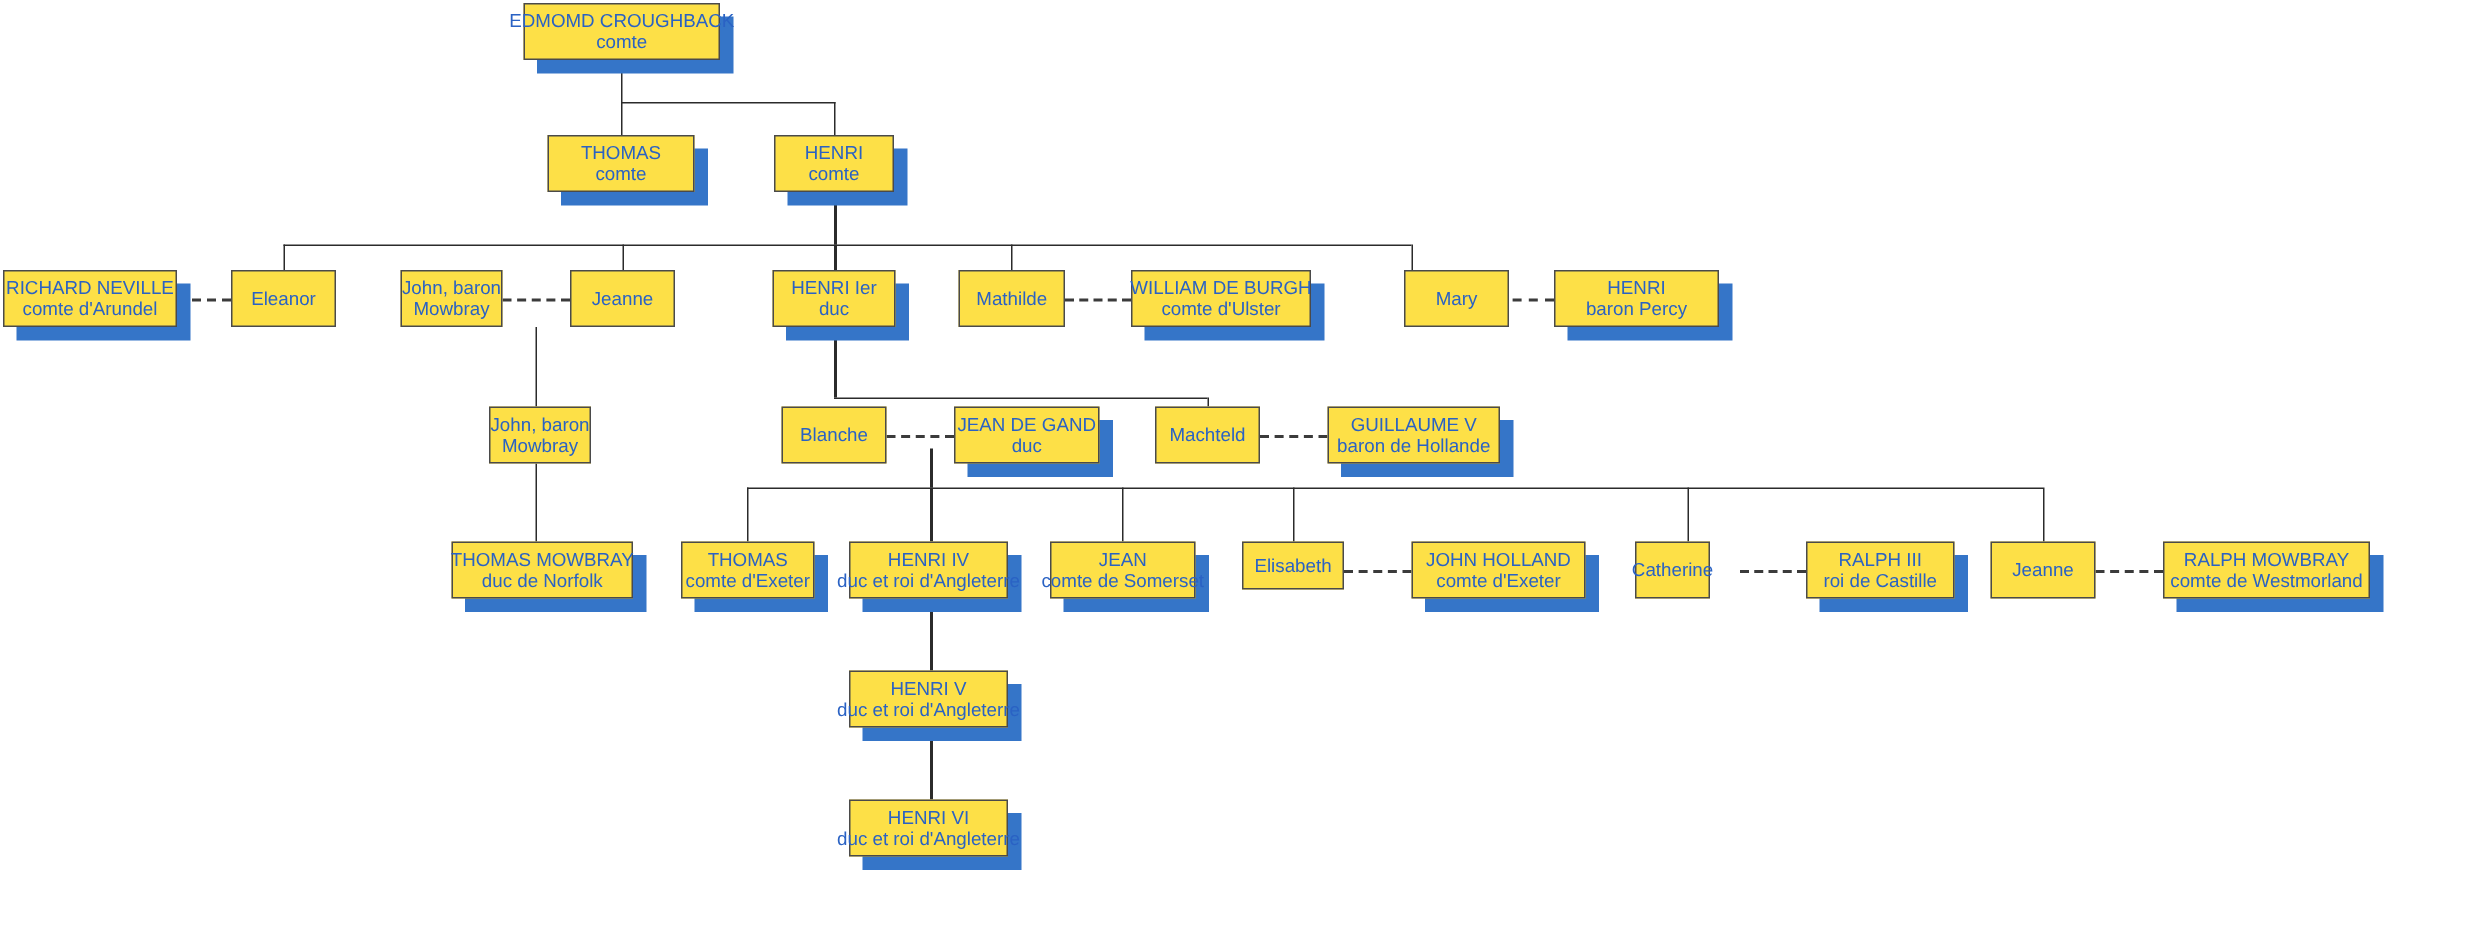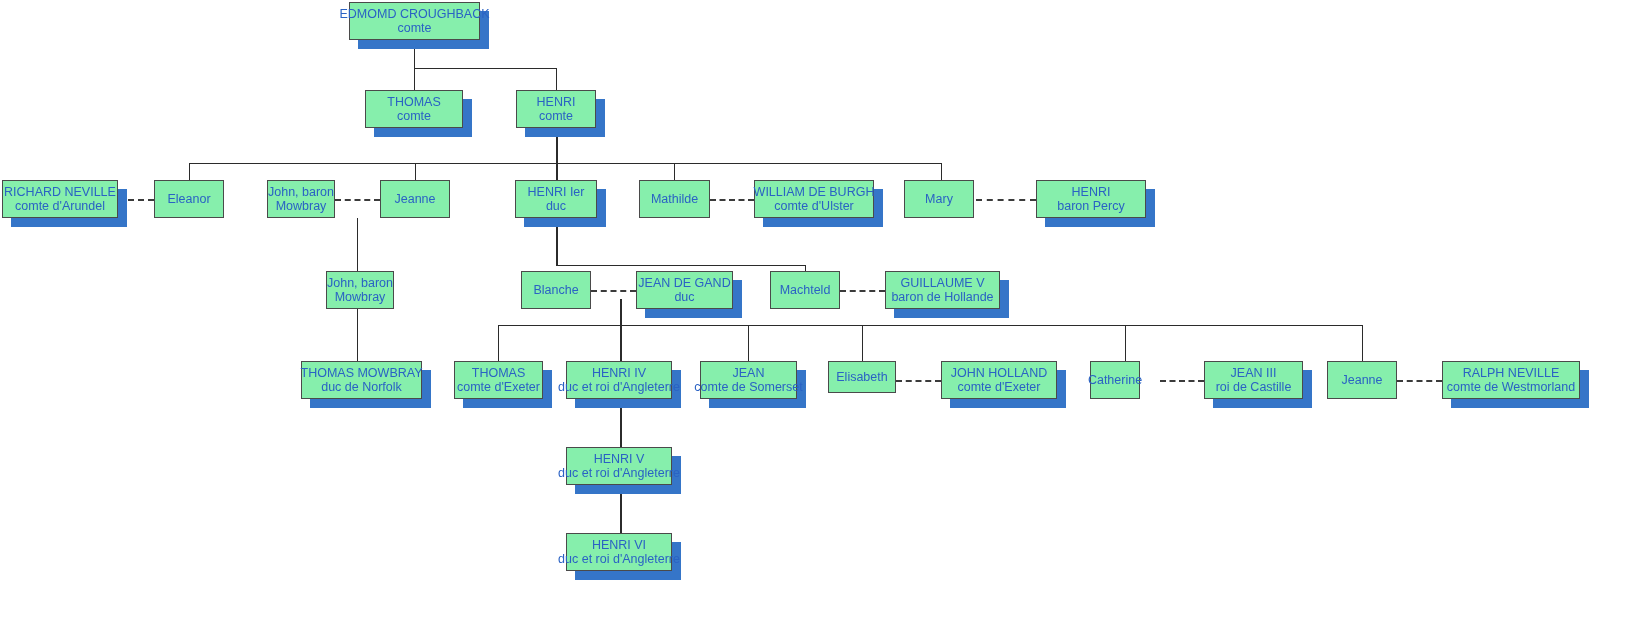--- a/index.html
+++ b/index.html
@@ -17,21 +17,21 @@
 
   
   .node{position:absolute;box-sizing:border-box;}
   .node .shadow{
     position:absolute;left:9px;top:9px;width:100%;height:100%;
     background:#3575c8;
   }
   .node .boxf{
     position:absolute;left:0;top:0;width:100%;height:100%;
     box-sizing:border-box;
-    background:#86efac;
+    background:#fde047;
     border:1.5px solid #4a4a4a;
     display:flex;flex-direction:column;
     align-items:center;justify-content:center;
     text-align:center;line-height:1.16;
     color:#2a62c4;
   }
   .node .l1{font-size:12.5px;white-space:nowrap;}
   .node .l2{font-size:12.5px;white-space:nowrap;}
 </style>
 </head>
@@ -133,21 +133,21 @@
           <div class="l1">Mathilde</div>
         </div>
       </div>
       <div class="node" style="left: 754px; top: 180px; width: 120px; height: 38px;">
         <div class="shadow"></div>
         <div class="boxf">
           <div class="l1">WILLIAM DE BURGH</div>
           <div class="l2">comte d'Ulster</div>
         </div>
       </div>
-      <div class="node noshadow" style="left: 904px; top: 180px; width: 70px; height: 38px;">
+      <div class="node noshadow" style="left: 936px; top: 180px; width: 70px; height: 38px;">
         <div class="boxf">
           <div class="l1">Mary</div>
         </div>
       </div>
       <div class="node" style="left: 1036px; top: 180px; width: 110px; height: 38px;">
         <div class="shadow"></div>
         <div class="boxf">
           <div class="l1">HENRI</div>
           <div class="l2">baron Percy</div>
         </div>
@@ -223,33 +223,33 @@
         </div>
       </div>
       <div class="node noshadow" style="left: 1090px; top: 361px; width: 50px; height: 38px;">
         <div class="boxf">
           <div class="l1">Catherine</div>
         </div>
       </div>
       <div class="node" style="left: 1204px; top: 361px; width: 99px; height: 38px;">
         <div class="shadow"></div>
         <div class="boxf">
-          <div class="l1">JEAN III</div>
+          <div class="l1">RALPH III</div>
           <div class="l2">roi de Castille</div>
         </div>
       </div>
       <div class="node noshadow" style="left: 1327px; top: 361px; width: 70px; height: 38px;">
         <div class="boxf">
           <div class="l1">Jeanne</div>
         </div>
       </div>
       <div class="node" style="left: 1442px; top: 361px; width: 138px; height: 38px;">
         <div class="shadow"></div>
         <div class="boxf">
-          <div class="l1">RALPH NEVILLE</div>
+          <div class="l1">RALPH MOWBRAY</div>
           <div class="l2">comte de Westmorland</div>
         </div>
       </div>
       <div class="node" style="left: 566px; top: 447px; width: 106px; height: 38px;">
         <div class="shadow"></div>
         <div class="boxf">
           <div class="l1">HENRI V</div>
           <div class="l2">duc et roi d'Angleterre</div>
         </div>
       </div>

